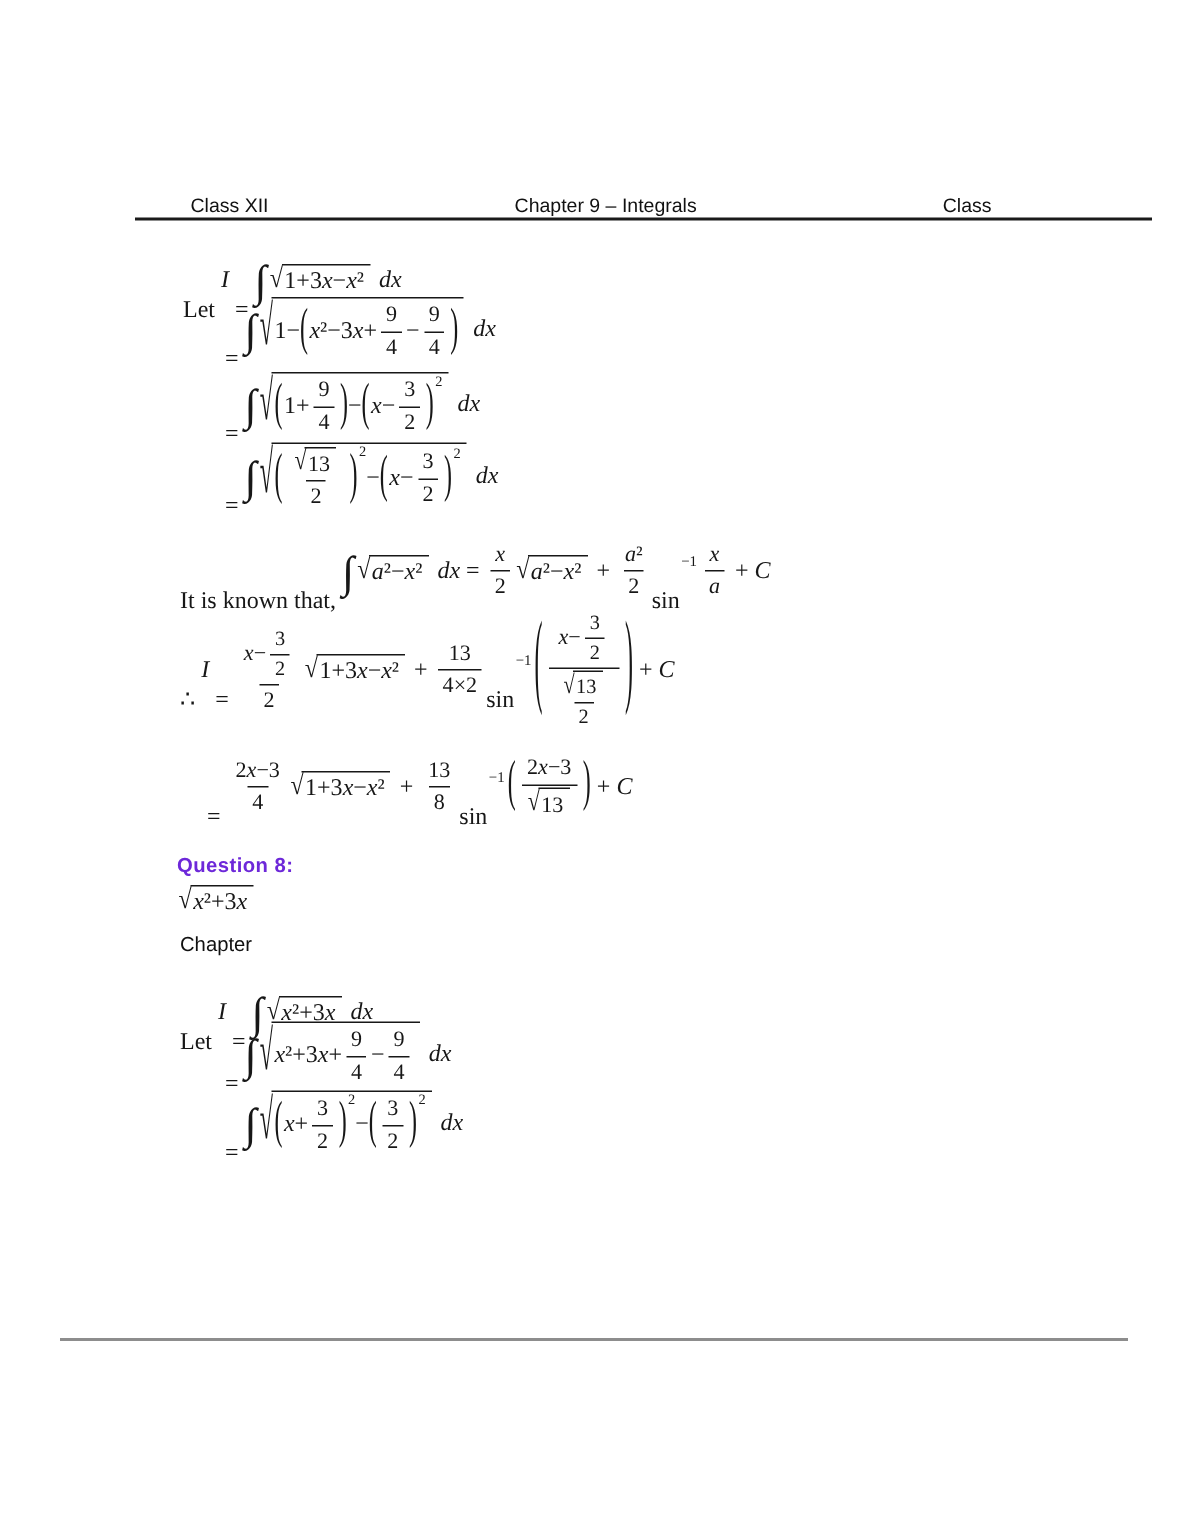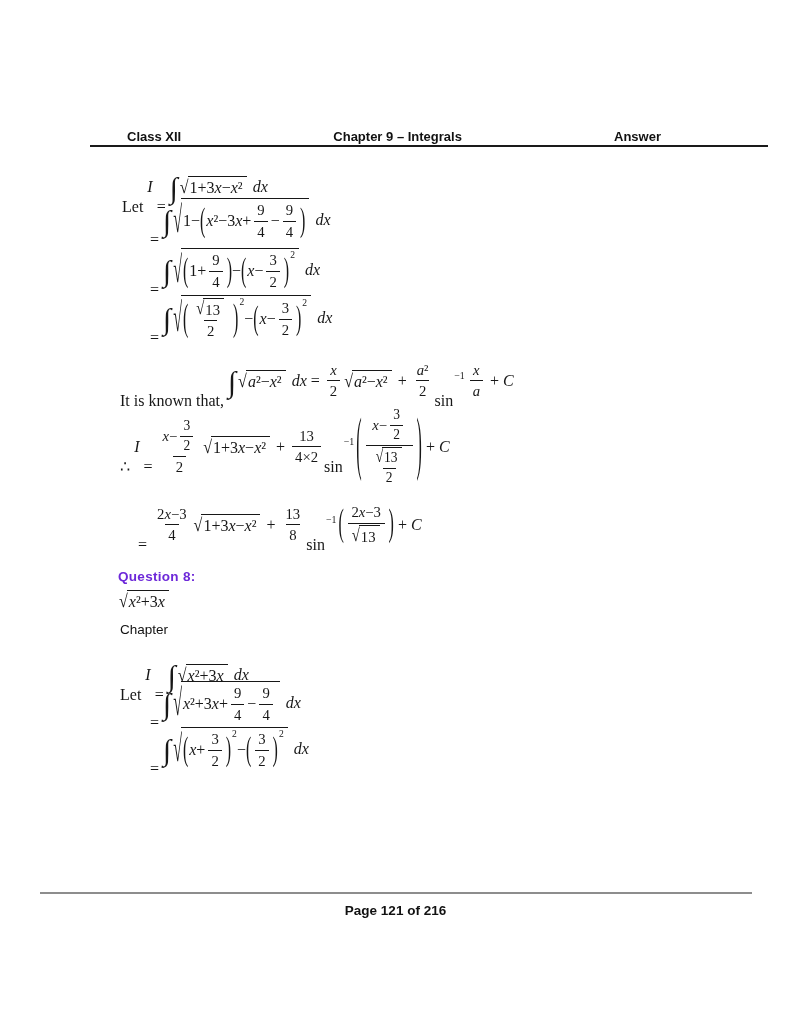--- a/index.html
+++ b/index.html
@@ -5,21 +5,21 @@
   html,body{margin:0;padding:0;background:#ffffff;}
   .page{
     position:relative;width:791px;height:1024px;background:#ffffff;
     font-family:"Liberation Sans","DejaVu Sans",sans-serif;color:#171717;
     overflow:hidden;
   }
   
   .header-row{
     position:absolute;top:129px;left:127px;width:534px;
     display:flex;justify-content:space-between;align-items:baseline;
-    font-size:13px;color:#111;font-weight:bold;
+    font-size:13px;color:#111;
   }
   .header-rule{
     position:absolute;top:145px;left:90px;width:678px;
     border-top:2px solid #1a1a1a;
   }
   .footer-rule{
     position:absolute;top:892px;left:40px;width:712px;
     border-top:2px solid #8d8d8d;
   }
   .footer-text{
@@ -84,36 +84,35 @@
   .fden{border-top:1.3px solid #171717;padding-top:1px;}
 </style>
 </head>
 <body>
 
 <div class="page">
 
   <div class="header-row">
     <span>Class XII</span>
     <span>Chapter 9 – Integrals</span>
-    <span>Answer</span>
+    <span>Class</span>
   </div>
   <div class="header-rule" style="border-top-color: rgb(26, 26, 26);"></div>
 
   <div class="math-line" data-math="0"><span class="mtext up">Let </span><span class="mtext"><i>I</i></span><span class="mtext up"> = </span><span class="mint">∫</span><span class="msqrt"><span class="radical"><span class="rglyph" style="transform: scaleY(1.14);">√</span></span><span class="radicand"><span class="mtext"><span>1+3</span><i>x</i><span>−</span><i>x</i><span>²</span></span></span></span><span class="mtext"><span> </span><i>dx</i></span></div>
   <div class="math-line" data-math="1"><span class="mtext up">= </span><span class="mint">∫</span><span class="msqrt"><span class="radical"><span class="rglyph" style="transform: scaleY(2.34);">√</span></span><span class="radicand"><span class="mtext"><span>1−</span></span><span class="mparen"><span class="pglyph lp" style="transform: scaleY(2.17);">(</span><span class="pcontent"><span class="mtext"><i>x</i><span>²−3</span><i>x</i><span>+</span></span><span class="mfrac"><span class="fnum"><span class="mtext"><span>9</span></span></span><span class="fden"><span class="mtext"><span>4</span></span></span></span><span class="mtext"><span>−</span></span><span class="mfrac"><span class="fnum"><span class="mtext"><span>9</span></span></span><span class="fden"><span class="mtext"><span>4</span></span></span></span></span><span class="pglyph rp" style="transform: scaleY(2.17);">)</span></span></span></span><span class="mtext"><span> </span><i>dx</i></span></div>
   <div class="math-line" data-math="2"><span class="mtext up">= </span><span class="mint">∫</span><span class="msqrt"><span class="radical"><span class="rglyph" style="transform: scaleY(2.34);">√</span></span><span class="radicand"><span class="mparen"><span class="pglyph lp" style="transform: scaleY(2.17);">(</span><span class="pcontent"><span class="mtext"><span>1+</span></span><span class="mfrac"><span class="fnum"><span class="mtext"><span>9</span></span></span><span class="fden"><span class="mtext"><span>4</span></span></span></span></span><span class="pglyph rp" style="transform: scaleY(2.17);">)</span></span><span class="mtext"><span>−</span></span><span class="mparen"><span class="pglyph lp" style="transform: scaleY(2.17);">(</span><span class="pcontent"><span class="mtext"><i>x</i><span>−</span></span><span class="mfrac"><span class="fnum"><span class="mtext"><span>3</span></span></span><span class="fden"><span class="mtext"><span>2</span></span></span></span></span><span class="pglyph rp" style="transform: scaleY(2.17);">)</span><span class="psup">2</span></span></span></span><span class="mtext"><span> </span><i>dx</i></span></div>
   <div class="math-line" data-math="3"><span class="mtext up">= </span><span class="mint">∫</span><span class="msqrt"><span class="radical"><span class="rglyph" style="transform: scaleY(2.5);">√</span></span><span class="radicand"><span class="mparen"><span class="pglyph lp" style="transform: scaleY(2.34);">(</span><span class="pcontent"><span class="mfrac"><span class="fnum"><span class="msqrt"><span class="radical"><span class="rglyph" style="transform: scaleY(1.24);">√</span></span><span class="radicand"><span class="mtext"><span>13</span></span></span></span></span><span class="fden"><span class="mtext"><span>2</span></span></span></span></span><span class="pglyph rp" style="transform: scaleY(2.34);">)</span><span class="psup">2</span></span><span class="mtext"><span>−</span></span><span class="mparen"><span class="pglyph lp" style="transform: scaleY(2.17);">(</span><span class="pcontent"><span class="mtext"><i>x</i><span>−</span></span><span class="mfrac"><span class="fnum"><span class="mtext"><span>3</span></span></span><span class="fden"><span class="mtext"><span>2</span></span></span></span></span><span class="pglyph rp" style="transform: scaleY(2.17);">)</span><span class="psup">2</span></span></span></span><span class="mtext"><span> </span><i>dx</i></span></div>
   <div class="math-line" data-math="4"><span class="mtext up">It is known that, </span><span class="mint">∫</span><span class="msqrt"><span class="radical"><span class="rglyph" style="transform: scaleY(1.14);">√</span></span><span class="radicand"><span class="mtext"><i>a</i><span>²−</span><i>x</i><span>²</span></span></span></span><span class="mtext"><span> </span><i>dx</i></span><span class="mtext"><span> = </span></span><span class="mfrac"><span class="fnum"><span class="mtext"><i>x</i></span></span><span class="fden"><span class="mtext"><span>2</span></span></span></span><span class="msqrt"><span class="radical"><span class="rglyph" style="transform: scaleY(1.14);">√</span></span><span class="radicand"><span class="mtext"><i>a</i><span>²−</span><i>x</i><span>²</span></span></span></span><span class="mtext"><span> + </span></span><span class="mfrac"><span class="fnum"><span class="mtext"><i>a</i><span>²</span></span></span><span class="fden"><span class="mtext"><span>2</span></span></span></span><span class="mtext up">sin</span><span class="msup">−1</span><span class="mfrac"><span class="fnum"><span class="mtext"><i>x</i></span></span><span class="fden"><span class="mtext"><i>a</i></span></span></span><span class="mtext"><span> + </span><i>C</i></span></div>
   <div class="math-line" data-math="5"><span class="mtext up">∴ </span><span class="mtext"><i>I</i></span><span class="mtext up"> = </span><span class="mfrac"><span class="fnum"><span class="mtext"><i>x</i><span>−</span></span><span class="mfrac"><span class="fnum"><span class="mtext"><span>3</span></span></span><span class="fden"><span class="mtext"><span>2</span></span></span></span></span><span class="fden"><span class="mtext"><span>2</span></span></span></span><span class="msqrt"><span class="radical"><span class="rglyph" style="transform: scaleY(1.14);">√</span></span><span class="radicand"><span class="mtext"><span>1+3</span><i>x</i><span>−</span><i>x</i><span>²</span></span></span></span><span class="mtext"><span> + </span></span><span class="mfrac"><span class="fnum"><span class="mtext"><span>13</span></span></span><span class="fden"><span class="mtext"><span>4×2</span></span></span></span><span class="mtext up">sin</span><span class="msup">−1</span><span class="mparen"><span class="pglyph lp" style="transform: scaleY(4.35);">(</span><span class="pcontent"><span class="mfrac"><span class="fnum"><span class="mtext"><i>x</i><span>−</span></span><span class="mfrac"><span class="fnum"><span class="mtext"><span>3</span></span></span><span class="fden"><span class="mtext"><span>2</span></span></span></span></span><span class="fden"><span class="mfrac"><span class="fnum"><span class="msqrt"><span class="radical"><span class="rglyph" style="transform: scaleY(1.28);">√</span></span><span class="radicand"><span class="mtext"><span>13</span></span></span></span></span><span class="fden"><span class="mtext"><span>2</span></span></span></span></span></span></span><span class="pglyph rp" style="transform: scaleY(4.35);">)</span></span><span class="mtext"><span> + </span><i>C</i></span></div>
   <div class="math-line" data-math="6"><span class="mtext up">= </span><span class="mfrac"><span class="fnum"><span class="mtext"><span>2</span><i>x</i><span>−3</span></span></span><span class="fden"><span class="mtext"><span>4</span></span></span></span><span class="msqrt"><span class="radical"><span class="rglyph" style="transform: scaleY(1.14);">√</span></span><span class="radicand"><span class="mtext"><span>1+3</span><i>x</i><span>−</span><i>x</i><span>²</span></span></span></span><span class="mtext"><span> + </span></span><span class="mfrac"><span class="fnum"><span class="mtext"><span>13</span></span></span><span class="fden"><span class="mtext"><span>8</span></span></span></span><span class="mtext up">sin</span><span class="msup">−1</span><span class="mparen"><span class="pglyph lp" style="transform: scaleY(2.34);">(</span><span class="pcontent"><span class="mfrac"><span class="fnum"><span class="mtext"><span>2</span><i>x</i><span>−3</span></span></span><span class="fden"><span class="msqrt"><span class="radical"><span class="rglyph" style="transform: scaleY(1.24);">√</span></span><span class="radicand"><span class="mtext"><span>13</span></span></span></span></span></span></span><span class="pglyph rp" style="transform: scaleY(2.34);">)</span></span><span class="mtext"><span> + </span><i>C</i></span></div>
 
   <div class="q-heading" style="color: #6d28d9;">Question 8:</div>
   <div class="math-line" data-math="7"><span class="msqrt"><span class="radical"><span class="rglyph" style="transform: scaleY(1.14);">√</span></span><span class="radicand"><span class="mtext"><i>x</i><span>²+3</span><i>x</i></span></span></span></div>
   <div class="answer-label">Chapter</div>
 
   <div class="math-line" data-math="8"><span class="mtext up">Let </span><span class="mtext"><i>I</i></span><span class="mtext up"> = </span><span class="mint">∫</span><span class="msqrt"><span class="radical"><span class="rglyph" style="transform: scaleY(1.14);">√</span></span><span class="radicand"><span class="mtext"><i>x</i><span>²+3</span><i>x</i></span></span></span><span class="mtext"><span> </span><i>dx</i></span></div>
   <div class="math-line" data-math="9"><span class="mtext up">= </span><span class="mint">∫</span><span class="msqrt"><span class="radical"><span class="rglyph" style="transform: scaleY(2.34);">√</span></span><span class="radicand"><span class="mtext"><i>x</i><span>²+3</span><i>x</i><span>+</span></span><span class="mfrac"><span class="fnum"><span class="mtext"><span>9</span></span></span><span class="fden"><span class="mtext"><span>4</span></span></span></span><span class="mtext"><span>−</span></span><span class="mfrac"><span class="fnum"><span class="mtext"><span>9</span></span></span><span class="fden"><span class="mtext"><span>4</span></span></span></span></span></span><span class="mtext"><span> </span><i>dx</i></span></div>
   <div class="math-line" data-math="10"><span class="mtext up">= </span><span class="mint">∫</span><span class="msqrt"><span class="radical"><span class="rglyph" style="transform: scaleY(2.34);">√</span></span><span class="radicand"><span class="mparen"><span class="pglyph lp" style="transform: scaleY(2.17);">(</span><span class="pcontent"><span class="mtext"><i>x</i><span>+</span></span><span class="mfrac"><span class="fnum"><span class="mtext"><span>3</span></span></span><span class="fden"><span class="mtext"><span>2</span></span></span></span></span><span class="pglyph rp" style="transform: scaleY(2.17);">)</span><span class="psup">2</span></span><span class="mtext"><span>−</span></span><span class="mparen"><span class="pglyph lp" style="transform: scaleY(2.17);">(</span><span class="pcontent"><span class="mfrac"><span class="fnum"><span class="mtext"><span>3</span></span></span><span class="fden"><span class="mtext"><span>2</span></span></span></span></span><span class="pglyph rp" style="transform: scaleY(2.17);">)</span><span class="psup">2</span></span></span></span><span class="mtext"><span> </span><i>dx</i></span></div>
 
   <div class="footer-rule" style="border-top-color: rgb(141, 141, 141);"></div>
-  <div class="footer-text">Page 121 of 216</div>
 
 </div>
 
 </body></html>

